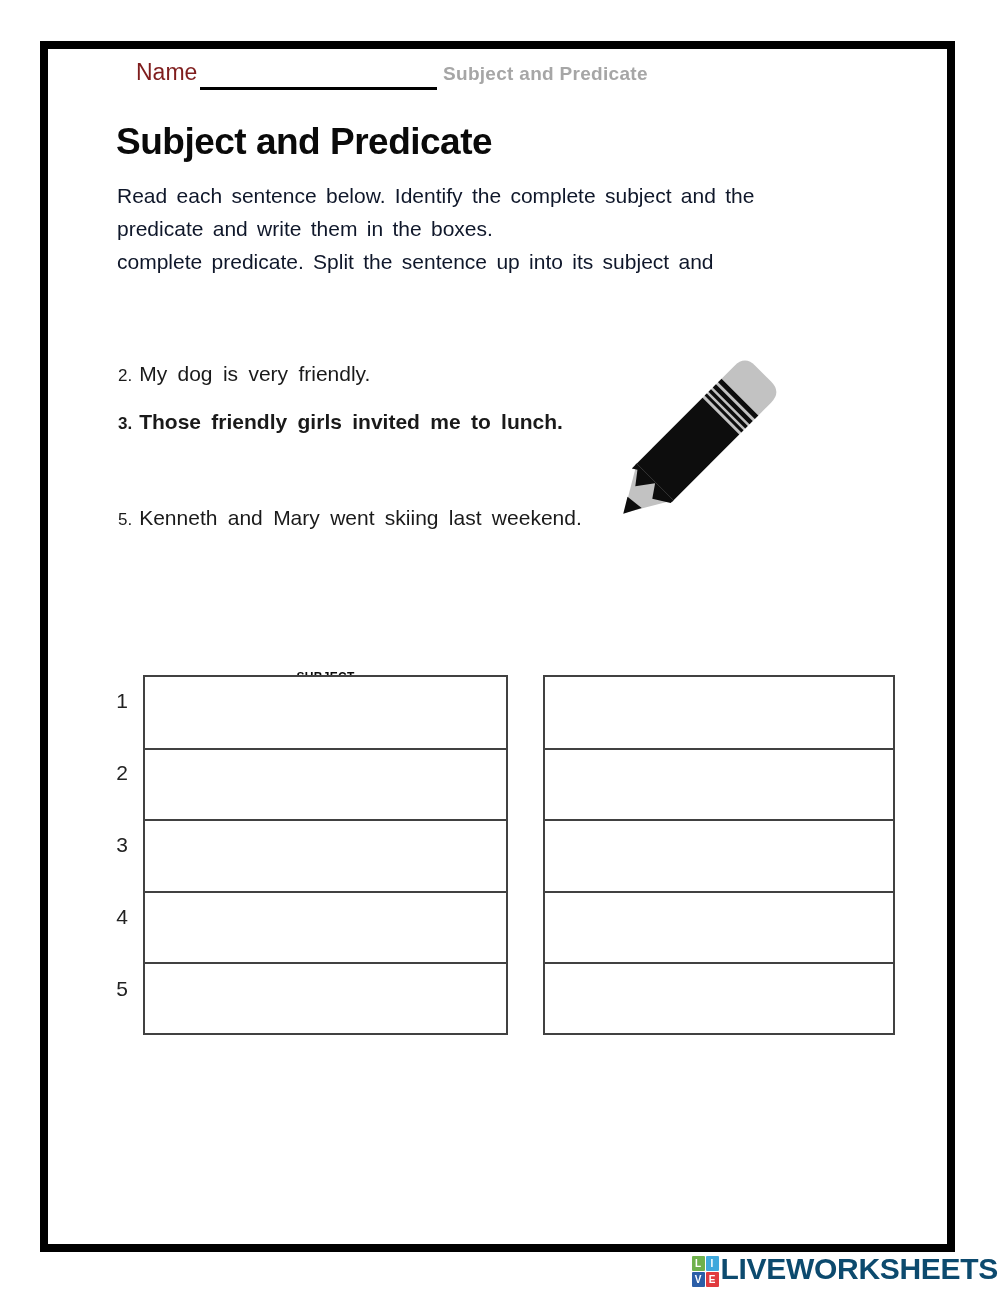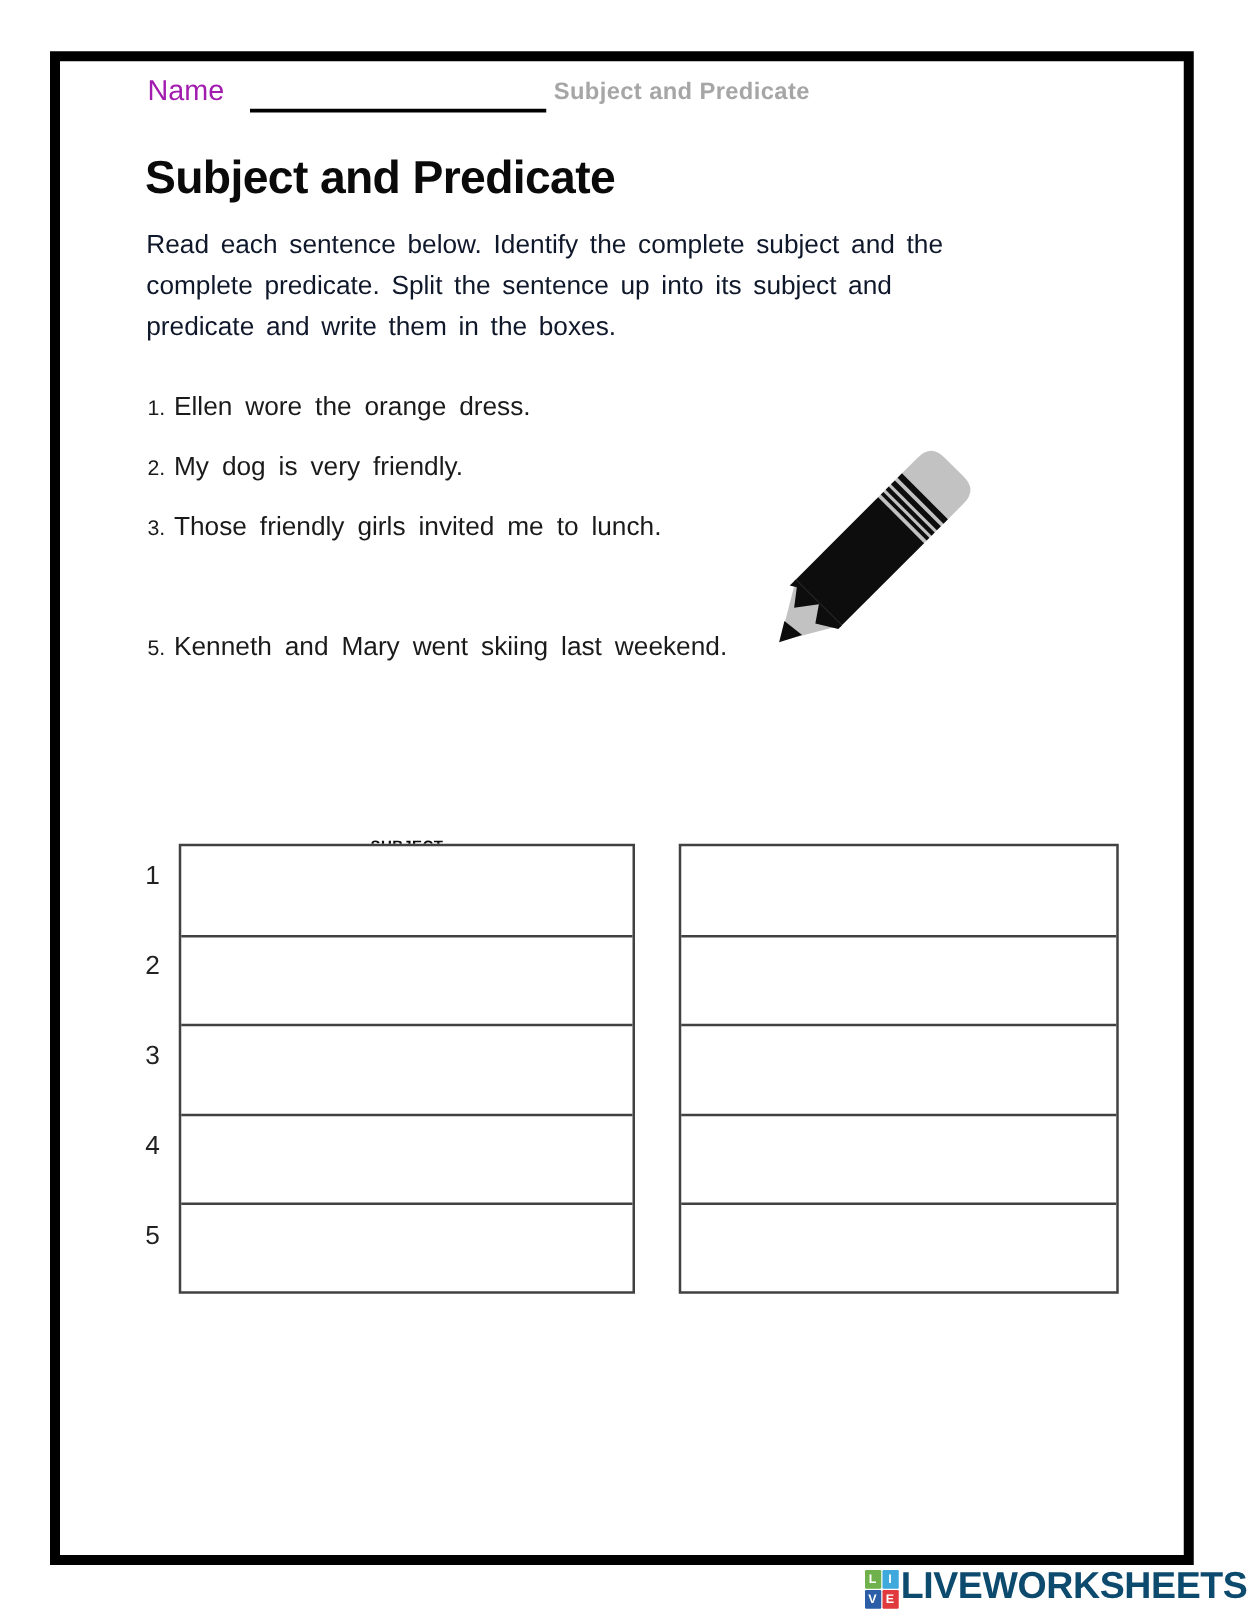--- a/index.html
+++ b/index.html
@@ -13,22 +13,22 @@
   }
   .frame{
     position:absolute;left:40px;top:41px;
     width:915px;height:1211px;
     box-sizing:border-box;
     border:8px solid #000000;
     background:#ffffff;
   }
   
   .name-label{
-    position:absolute;left:118px;top:59px;
-    font-size:23px;color:#a21caf;
+    position:absolute;left:136px;top:59px;
+    font-size:23px;color:#7f1d1d;
   }
   .name-line{
     position:absolute;left:200px;top:63px;
     width:237px;height:24px;
     border-bottom:3px solid #000000;
   }
   .worksheet-subtitle{
     position:absolute;left:443px;top:63px;
     font-size:19px;font-weight:bold;color:#a6a6a6;
     letter-spacing:0.3px;
@@ -111,31 +111,28 @@
   <div class="frame"></div>
 
   <div class="name-label">Name</div>
   <div class="name-line"></div>
   <div class="worksheet-subtitle">Subject and Predicate</div>
 
   <div class="page-title">Subject and Predicate</div>
 
   <div class="instructions">
     <div>Read each sentence below. Identify the complete subject and the</div>
+    <div>predicate and write them in the boxes.</div>
     <div>complete predicate. Split the sentence up into its subject and</div>
-    <div>predicate and write them in the boxes.</div>
   </div>
 
-  <div class="sentence" style="top:314px;">
-    <span class="num">1.</span><span>Ellen wore the orange dress.</span>
-  </div>
   <div class="sentence" style="top:362px;">
     <span class="num">2.</span><span>My dog is very friendly.</span>
   </div>
-  <div class="sentence" style="top:410px;">
+  <div class="sentence" style="top:410px;font-weight:bold;">
     <span class="num">3.</span><span>Those friendly girls invited me to lunch.</span>
   </div>
   <div class="sentence" style="top:506px;">
     <span class="num">5.</span><span>Kenneth and Mary went skiing last weekend.</span>
   </div>
 
   <svg class="pencil" viewBox="0 0 220 226" xmlns="http://www.w3.org/2000/svg">
     <g transform="rotate(45 110 113)">
       <path d="M84 30 Q84 15 99 15 L121 15 Q136 15 136 30 L136 48 L84 48 Z" fill="#c2c2c2"></path>
       <rect x="84" y="48" width="52" height="28" fill="#c2c2c2"></rect>

